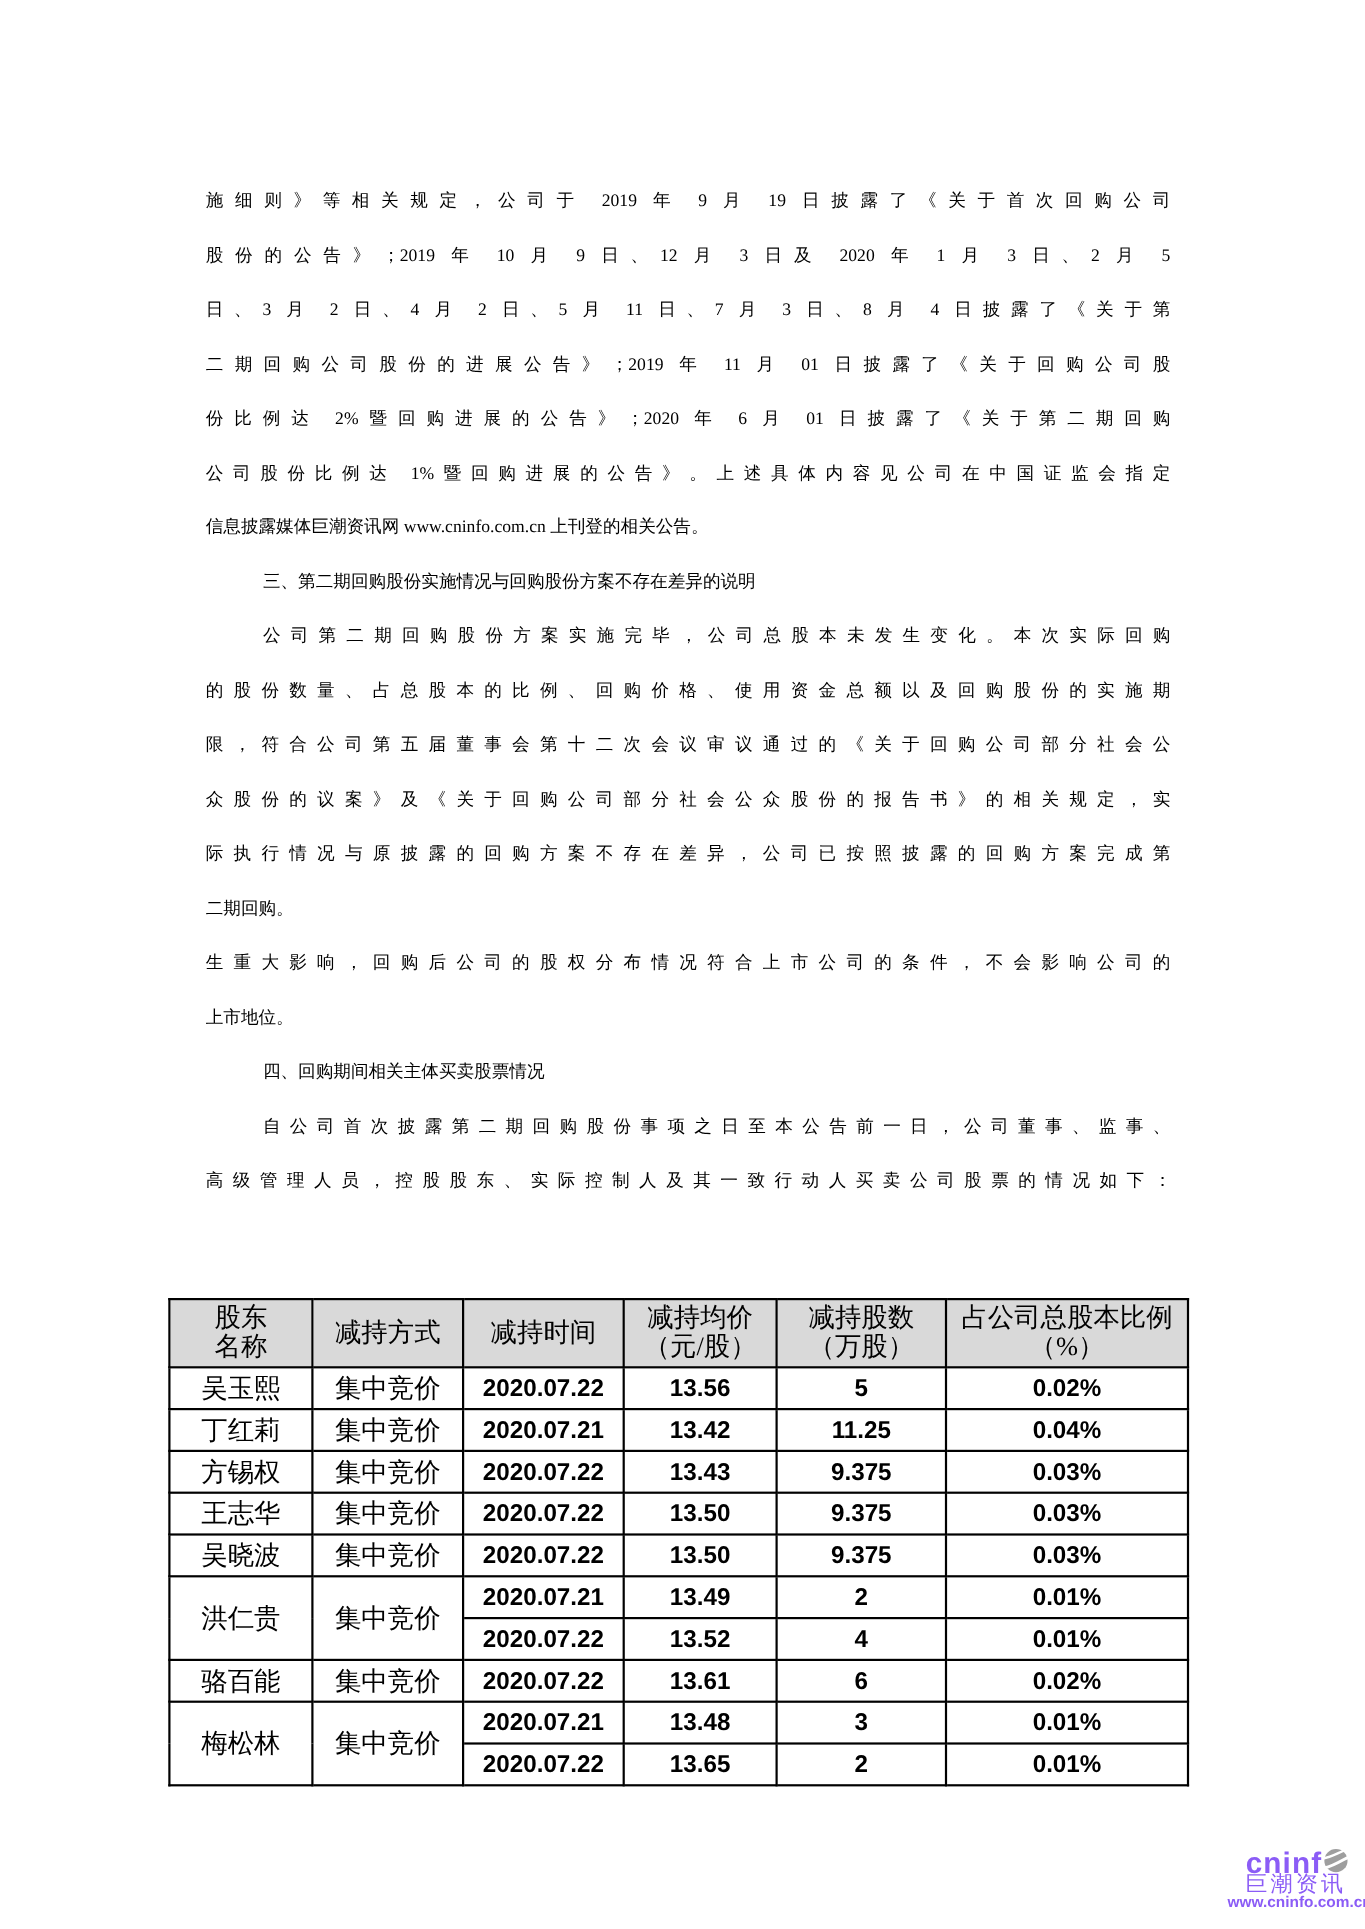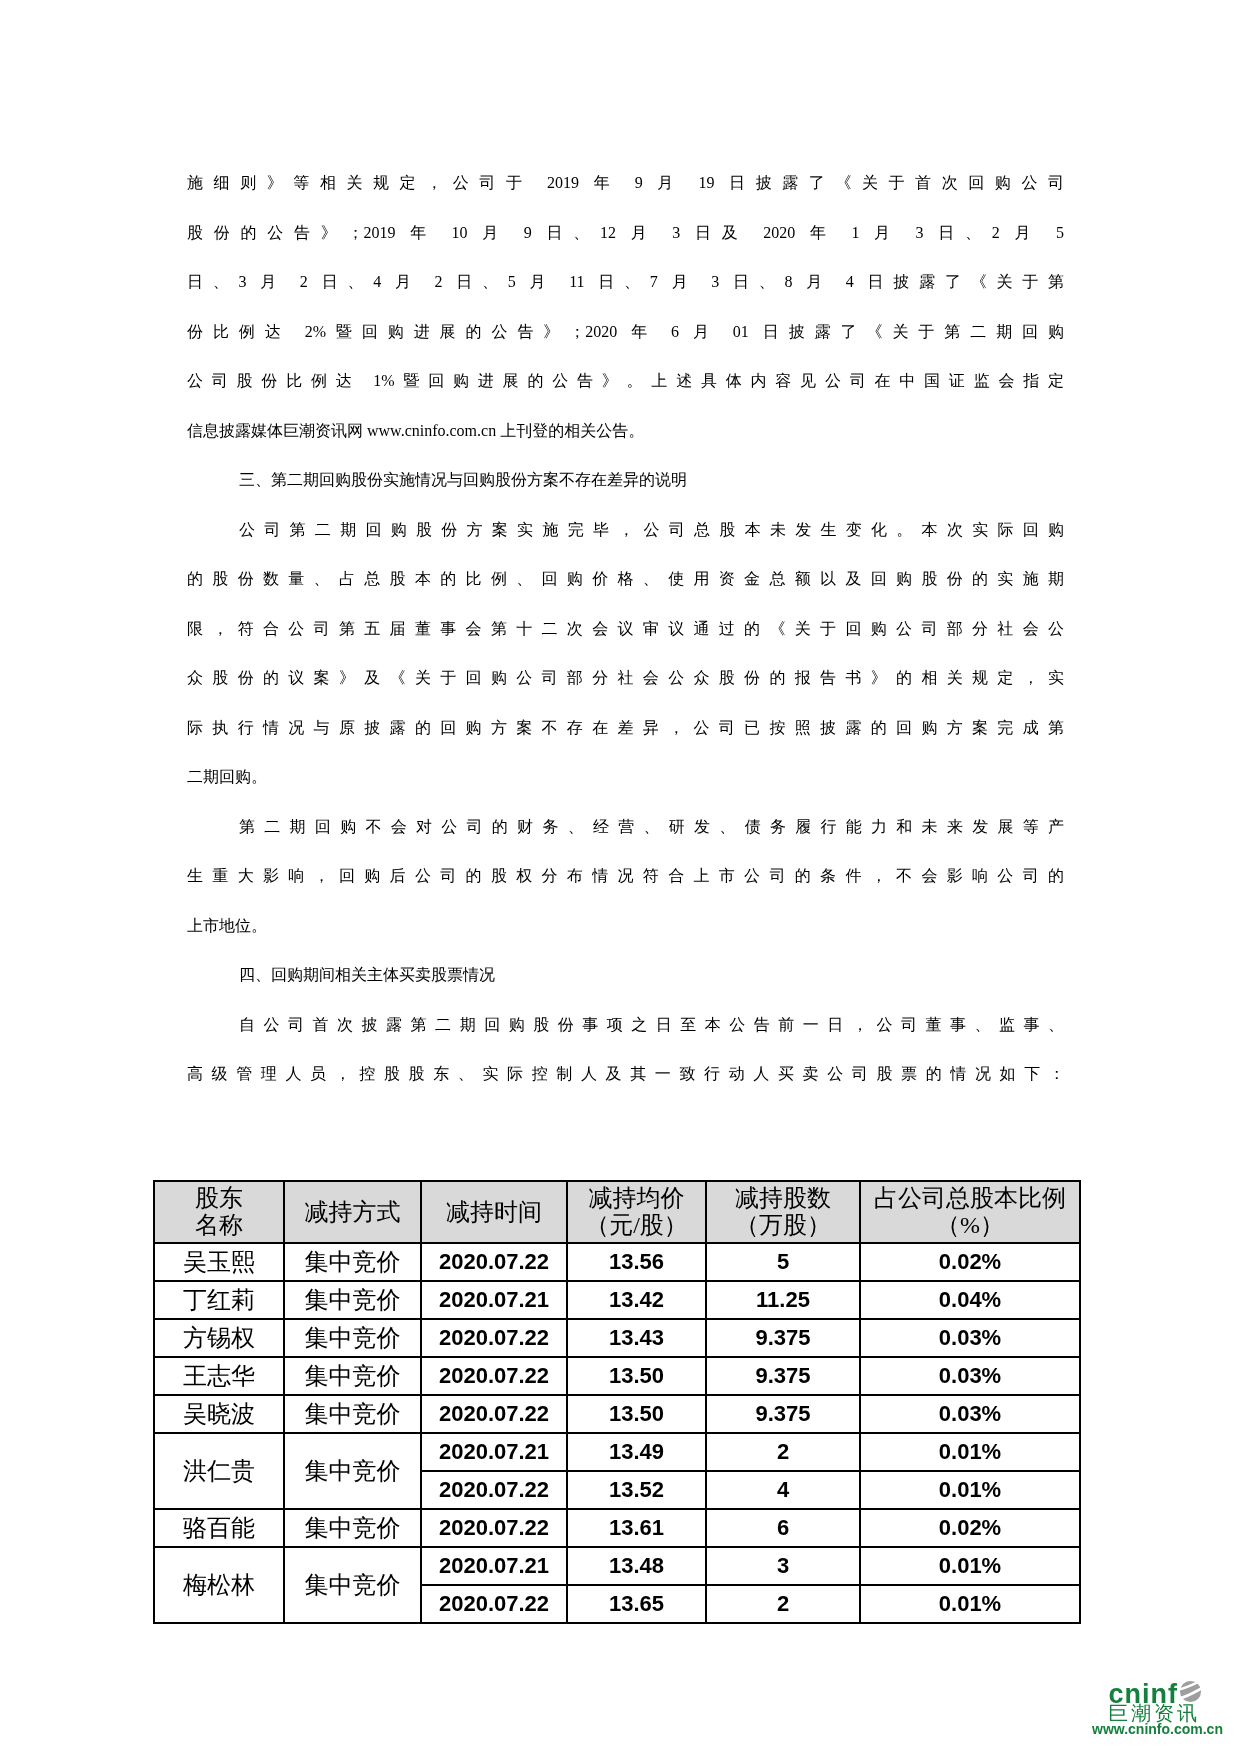--- a/index.html
+++ b/index.html
@@ -18,51 +18,51 @@
                  border-collapse:collapse;table-layout:fixed;}
   .trading-table th,.trading-table td{border:2px solid #000;text-align:center;
                  vertical-align:middle;padding:0;overflow:hidden;}
   .trading-table thead th{background:#d9d9d9;font-weight:normal;font-size:24px;height:60px;}
   .th-line{line-height:27px;}
   .trading-table td{height:36px;font-size:24px;}
   .trading-table td.num{font-family:"Liberation Sans","DejaVu Sans",sans-serif;
                  font-weight:bold;font-size:22px;}
 
   
-  .logo{position:absolute;left:1092px;top:1682px;width:120px;color:#15803d;
+  .logo{position:absolute;left:1116px;top:1682px;width:120px;color:#8b5cf6;
         font-family:"Liberation Sans","DejaVu Sans",sans-serif;}
   .logo-top{display:flex;align-items:center;justify-content:flex-end;gap:1px;padding-right:10px;}
   .logo-brand{font-size:27px;font-weight:bold;letter-spacing:1px;line-height:24px;}
   .logo-globe{width:23px;height:23px;margin-top:-5px;flex:0 0 auto;}
   .logo-cn{text-align:center;font-size:20px;letter-spacing:3px;line-height:15px;padding-left:4px;}
   .logo-url{font-size:14px;line-height:16px;text-align:right;font-weight:bold;}
 </style>
 </head>
 <body>
 
 <div class="page">
 
   <div class="text-block">
     <div class="line j">施细则》等相关规定，公司于 2019 年 9 月 19 日披露了《关于首次回购公司</div>
     <div class="line j">股份的公告》；2019 年 10 月 9 日、12 月 3 日及 2020 年 1 月 3 日、2 月 5</div>
     <div class="line j">日、3 月 2 日、4 月 2 日、5 月 11 日、7 月 3 日、8 月 4 日披露了《关于第</div>
+    <div class="line j">二期回购公司股份的进展公告》；2019 年 11 月 01 日披露了《关于回购公司股</div>
     <div class="line j">份比例达 2%暨回购进展的公告》；2020 年 6 月 01 日披露了《关于第二期回购</div>
     <div class="line j">公司股份比例达 1%暨回购进展的公告》。上述具体内容见公司在中国证监会指定</div>
     <div class="line">信息披露媒体巨潮资讯网 www.cninfo.com.cn 上刊登的相关公告。</div>
 
     <div class="line indent">三、第二期回购股份实施情况与回购股份方案不存在差异的说明</div>
 
     <div class="line j indent">公司第二期回购股份方案实施完毕，公司总股本未发生变化。本次实际回购</div>
     <div class="line j">的股份数量、占总股本的比例、回购价格、使用资金总额以及回购股份的实施期</div>
     <div class="line j">限，符合公司第五届董事会第十二次会议审议通过的《关于回购公司部分社会公</div>
     <div class="line j">众股份的议案》及《关于回购公司部分社会公众股份的报告书》的相关规定，实</div>
     <div class="line j">际执行情况与原披露的回购方案不存在差异，公司已按照披露的回购方案完成第</div>
     <div class="line">二期回购。</div>
 
-    <div class="line j indent">第二期回购不会对公司的财务、经营、研发、债务履行能力和未来发展等产</div>
     <div class="line j">生重大影响，回购后公司的股权分布情况符合上市公司的条件，不会影响公司的</div>
     <div class="line">上市地位。</div>
 
     <div class="line indent">四、回购期间相关主体买卖股票情况</div>
 
     <div class="line j indent">自公司首次披露第二期回购股份事项之日至本公告前一日，公司董事、监事、</div>
     <div class="line j tight">高级管理人员，控股股东、实际控制人及其一致行动人买卖公司股票的情况如下：</div>
   </div>
 
   <table class="trading-table">

